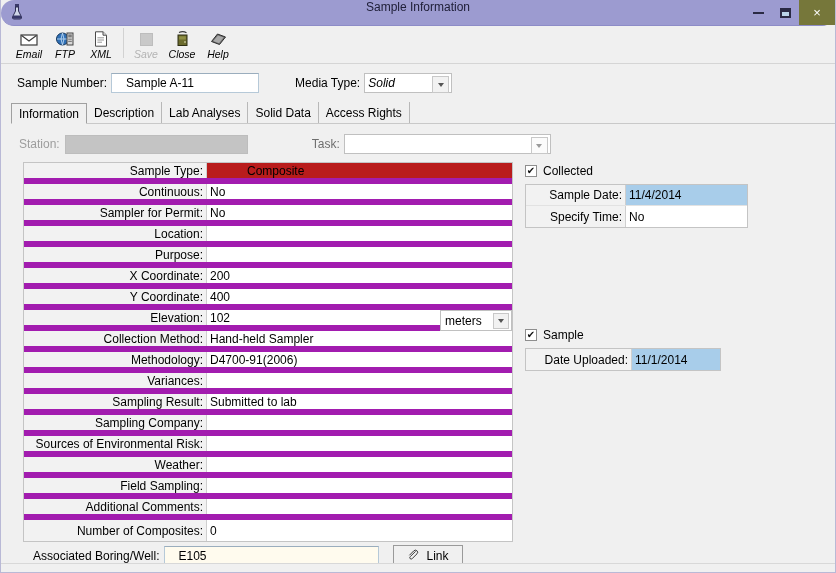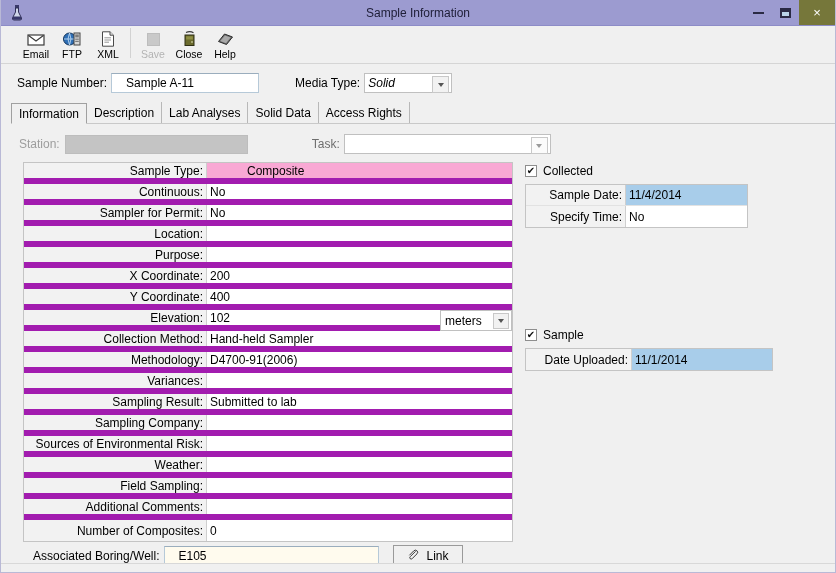--- a/index.html
+++ b/index.html
@@ -23,24 +23,25 @@
     background: #f0f0f0;
     border: 1px solid #b9b9d6;
     border-top: none;
     display: flex; flex-direction: column;
   }
 
   
   .titlebar {
     height: 25px;
     background: #9c9bd0;
-    display: flex; align-items: center;
+    display: flex; align-items: flex-start;
     position: relative;
     flex: none;
     border-bottom: 1px solid #8d8cc7;
+    border-radius: 13px;
   }
   .titlebar-icon {
     width: 22px; height: 22px;
     margin-left: 5px;
     display: flex; align-items: center; justify-content: center;
     flex: none;
   }
   .titlebar-title {
     position: absolute;
     left: 0; right: 0;
@@ -81,23 +82,24 @@
     border-top-width: 4px;
     background: #b9d3e8;
   }
 
   
   .toolbar {
     height: 38px;
     background: #f0f0f0;
     border-bottom: 1px solid #d5d5d5;
     display: flex; align-items: flex-start;
-    padding: 2px 0 0 17px;
+    padding: 2px 0 0 10px;
     flex: none;
     box-sizing: border-box;
+    font-style: italic;
   }
   .tool {
     width: 36px;
     display: flex; flex-direction: column;
     align-items: center; justify-content: flex-start;
     cursor: default;
     padding-top: 2px;
   }
   .tool .glyph { height: 18px; display: flex; align-items: center; }
   .tool .lbl { font-size: 10.5px; line-height: 12px; margin-top: 0px; }
@@ -239,21 +241,21 @@
   }
   .gval {
     flex: 1;
     box-sizing: border-box;
     display: flex; align-items: center;
     padding-left: 3px;
     font-size: 12px;
     background: #ffffff;
     position: relative;
   }
-  .grow.selected .gval { background: #f9a8d4; padding-left: 40px; }
+  .grow.selected .gval { background: #b91c1c; padding-left: 40px; }
   .unit-combo {
     position: absolute;
     right: 0px; top: 0px;
     height: 21px;
     width: 72px;
     box-sizing: border-box;
     background: #ffffff;
     border: 1px solid #c0c0c0;
     display: flex; align-items: center;
     padding-left: 4px;
@@ -315,21 +317,21 @@
   }
   .mval {
     flex: 1;
     display: flex; align-items: center;
     padding-left: 3px;
     font-size: 12px;
     background: #ffffff;
   }
   .mrow.hl .mval { background: #a8cdea; }
 
-  .minigrid2 { width: 248px; text-align: center; }
+  .minigrid2 { width: 196px; text-align: center; }
   .minigrid2 .mname { width: 106px; }
 
   
   .row-bottom {
     display: flex; align-items: center;
     padding-left: 32px;
     height: 24px;
     margin-top: 4px;
   }
   .ivory {

